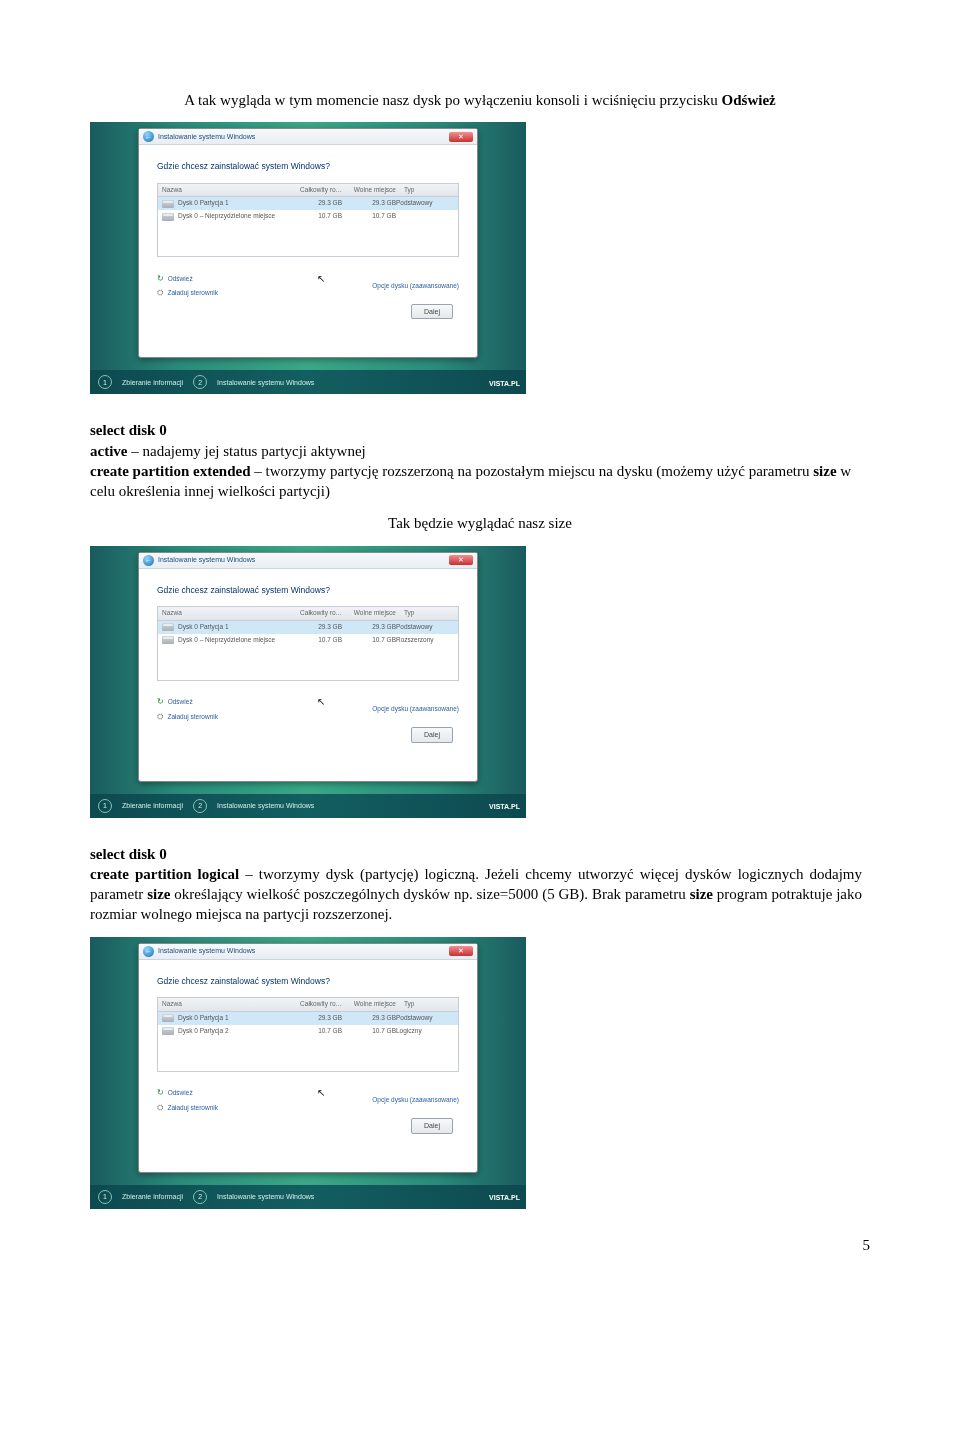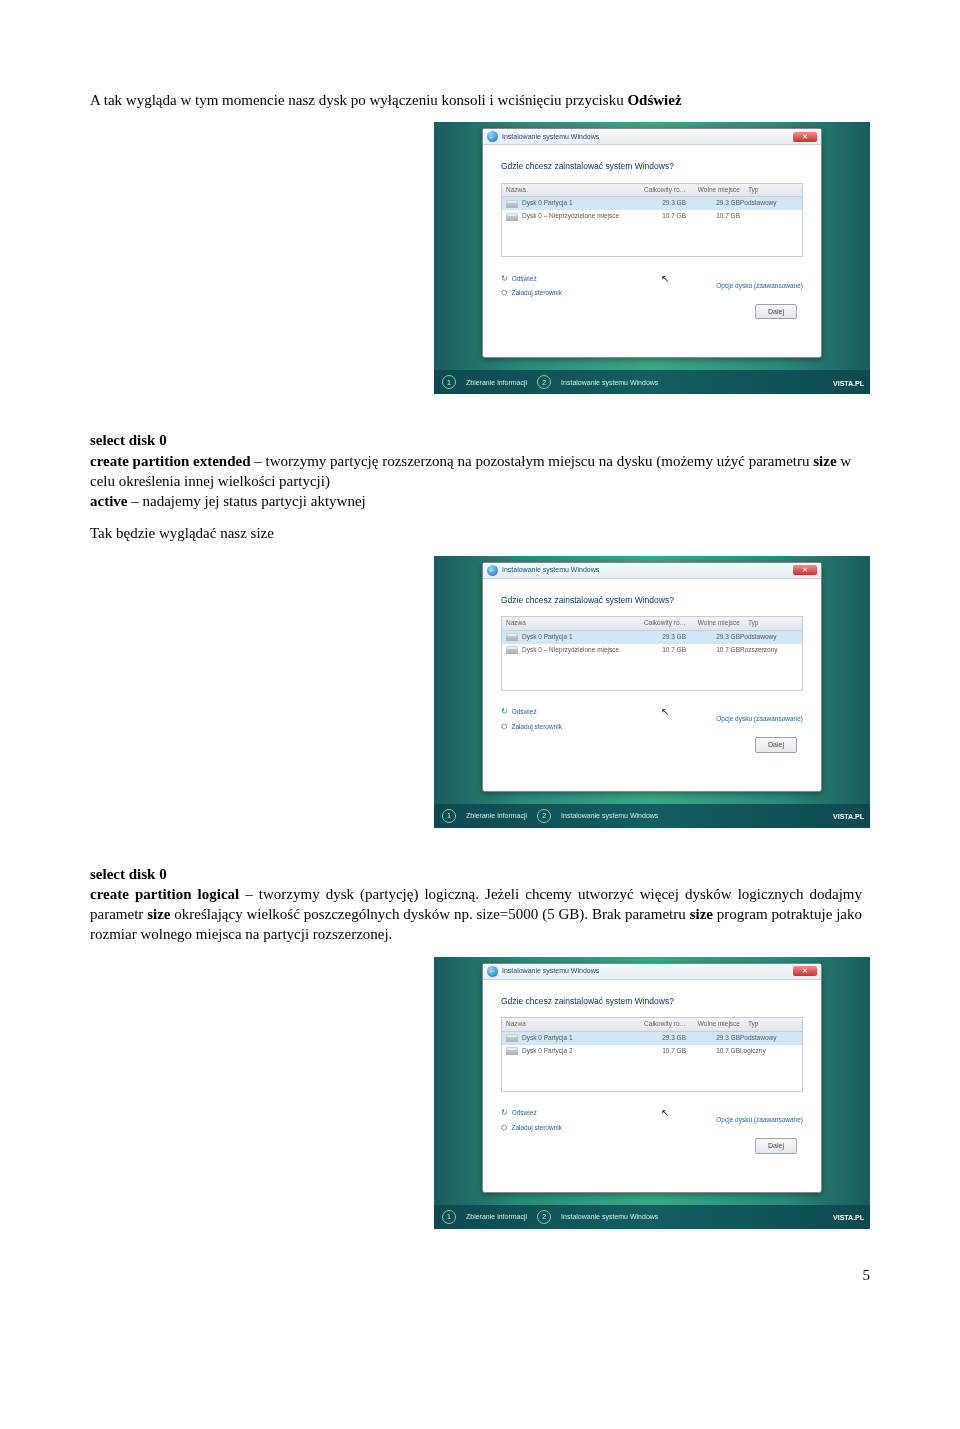--- a/index.html
+++ b/index.html
@@ -5,29 +5,29 @@
   * { box-sizing: border-box; margin: 0; padding: 0; }
   body {
     font-family: "Times New Roman", Times, serif;
     font-size: 15px;
     line-height: 1.35;
     color: #000;
     background: #fff;
     width: 960px;
     padding: 90px 90px 20px 90px;
   }
-  .para { margin: 0 0 12px 0; text-align: left; }
+  .para { margin: 0 0 12px 0; text-align: center; }
   .para-justify { text-align: justify; }
   .cmd-block { margin: 6px 8px 12px 0; }
   .cmd-line { display: block; }
   .b { font-weight: bold; }
   .page-num { text-align: right; margin-top: 14px; }
 
   
-  .shot-wrap { display: flex; justify-content: flex-end; margin: 10px 0 36px 0; text-decoration: underline; }
+  .shot-wrap { display: flex; justify-content: flex-start; margin: 10px 0 26px 0; text-decoration: underline; }
   .shot {
     width: 436px; height: 272px; position: relative;
     background: linear-gradient(to right, #1a5b5e 0%, #2a8a7a 20%, #3aa886 50%, #2a8a7a 80%, #1a5b5e 100%);
     font-family: "Segoe UI", Tahoma, sans-serif;
     font-size: 7px; color: #555;
   }
   .win {
     position: absolute; left: 48px; top: 6px; right: 48px; height: 230px;
     background: #fff; border: 1px solid #888; border-radius: 3px;
     box-shadow: 0 2px 6px rgba(0,0,0,.35);
@@ -166,22 +166,22 @@
       <span>Zbieranie informacji</span>
       <span class="step-num">2</span>
       <span>Instalowanie systemu Windows</span>
     </div>
     <div class="brand">VISTA.PL</div>
   </div>
 </div>
 
 <div class="cmd-block">
   <span class="cmd-line"><span class="b">select disk 0</span></span>
+  <span class="cmd-line"><span class="b">active</span><span> – nadajemy jej status partycji aktywnej</span></span>
   <span class="cmd-line"><span class="b">create partition extended</span><span> – tworzymy partycję rozszerzoną na pozostałym miejscu na dysku (możemy użyć parametru </span><span class="b">size</span><span> w celu określenia innej wielkości partycji)</span></span>
-  <span class="cmd-line"><span class="b">active</span><span> – nadajemy jej status partycji aktywnej</span></span>
 </div>
 
 <p class="para">Tak będzie wyglądać nasz size</p>
 
 <div class="shot-wrap">
   <div class="shot">
     <div class="win">
       <div class="titlebar">
         <span class="tb-back">←</span>
         <span class="tb-title">Instalowanie systemu Windows</span>

